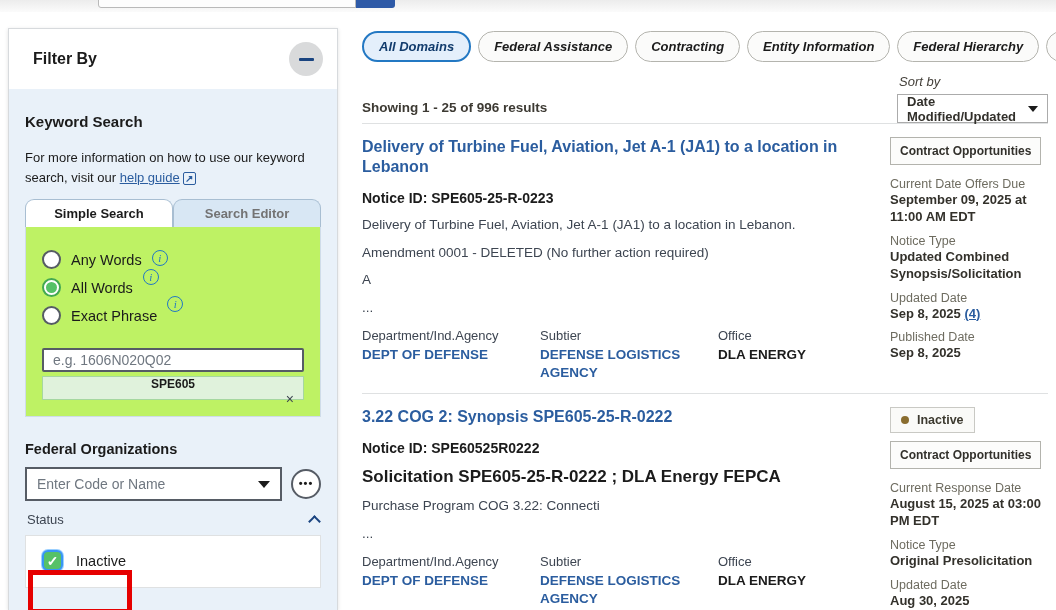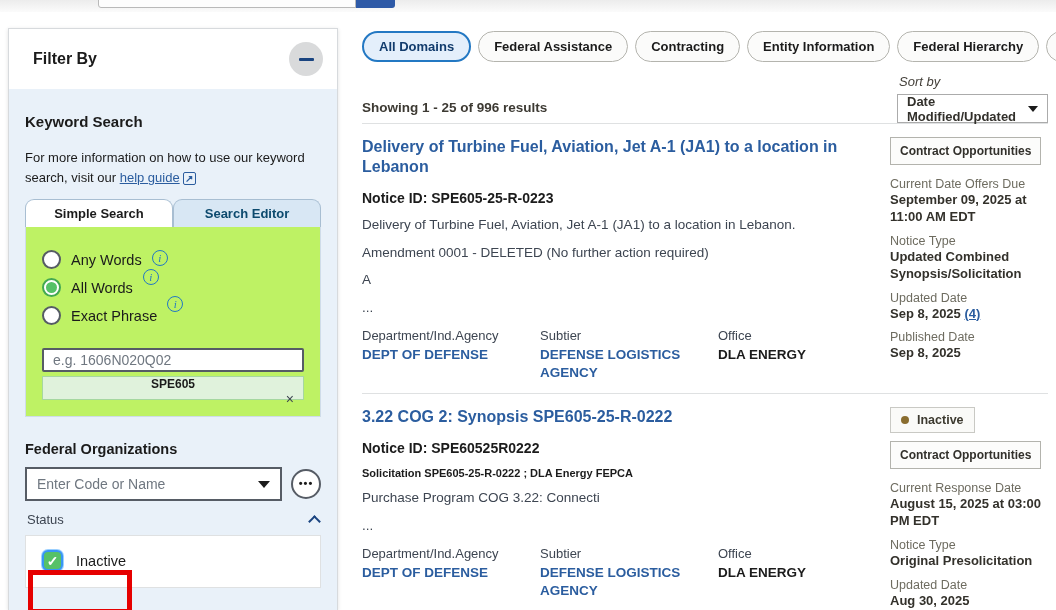--- a/index.html
+++ b/index.html
@@ -38,21 +38,21 @@
   .link { color:#2b5d9f; text-decoration:underline; cursor:pointer; }
   .ext-icon { display:inline-block; width:13px; height:13px; border:1px solid #2b5d9f;
               border-radius:2px; color:#2b5d9f; font-size:10px; line-height:11px;
               text-align:center; margin-left:3px; font-weight:bold; }
   .kw-tabs { display:flex; }
   .kw-tab { flex:1; height:28px; font-size:13px; font-weight:bold; cursor:pointer;
             display:flex; align-items:center; justify-content:center;
             border:1px solid #a8bed2; border-bottom:none; border-radius:9px 9px 0 0;
             font-family:inherit; }
   .kw-tab.active   { background:#fff; color:#1b1b1b; }
-  .kw-tab.inactive { background:#d8e7f4; color:#0c4a6e; }
+  .kw-tab.inactive { background:#d8e7f4; color:#737373; }
   .kw-panel { background:#bef264; border:1px solid #cfdce9; border-top:none;
               padding:14px 16px 16px; }
   .radio-row { display:flex; align-items:center; gap:10px; margin:9px 0;
                font-size:14.5px; cursor:pointer; }
   .radio { width:19px; height:19px; border:2px solid #565c65; border-radius:50%;
            background:#fff; flex-shrink:0; position:relative; }
   .radio.selected { border-color:#43a852; }
   .radio.selected::after { content:""; position:absolute; inset:2px;
                            border-radius:50%; background:#55c167; }
   .info-icon { width:16px; height:16px; border:1px solid #2378c3; border-radius:50%;
@@ -98,41 +98,41 @@
                       font-weight:bold; }
   .annotation { position:absolute; left:2px; top:34px; width:104px; height:44px;
                 border:5px solid #e60000; pointer-events:none; }
 
   
   .main { position:absolute; left:362px; top:28px; width:686px; }
   .domain-tabs { display:flex; gap:7px; margin-top:3px; }
   .pill { height:31px; padding:0 15px; border-radius:17px; font-size:13px;
           font-weight:bold; display:flex; align-items:center; background:#fbfbfa;
           border:1px solid #b4b4ae; color:#1b1b1b; cursor:pointer;
-          font-family:inherit; white-space:nowrap; }
+          font-family:inherit; white-space:nowrap;font-style:italic; }
   .pill.active { background:#e4effb; border:2px solid #2378c3; color:#123c6d; }
   .results-head { display:flex; align-items:flex-end; margin-top:12px; }
   .summary { font-size:13.5px; font-weight:bold; color:#3d3a33; padding-bottom:8px; }
   .sort-box { margin-left:auto; width:151px; display:flex; flex-direction:column; }
   .sort-label { font-style:italic; font-size:13px; color:#44403a; margin-bottom:5px;
                 padding-left:2px; }
   .sort-select { width:100%; height:29px; border:1px solid #ababab; background:#fff;
                  display:flex; align-items:center; padding:0 9px; font-size:13px;
                  font-weight:bold; color:#32302b; cursor:pointer; }
   .sort-caret { margin-left:auto; width:0; height:0; border-left:5px solid transparent;
                 border-right:5px solid transparent; border-top:6px solid #1b1b1b; }
   .divider { border:none; border-top:1px solid #dfe1e2; }
   .result { display:flex; padding:9px 0 12px; }
   .result-left { width:512px; flex-shrink:0; }
   .result-right { margin-left:auto; width:158px; flex-shrink:0; padding-top:4px; }
   .result-title { font-size:16px; font-weight:bold; color:#2b5d9f; margin-top:4px;
                   cursor:pointer; line-height:1.25; }
   .notice-line { margin-top:13px; font-size:14px; font-weight:bold; }
   .desc { margin-top:10px; font-size:13.5px; color:#3d4551; line-height:1.3; }
-  .bold-line { margin-top:11px; font-size:11px; font-weight:bold; color:#1b1b1b; }
+  .bold-line { margin-top:11px; font-size:17px; font-weight:bold; color:#1b1b1b; }
   .agency-row { display:flex; margin-top:12px; }
   .agency-col { width:178px; padding-right:14px; }
   .agency-col:last-child { width:auto; padding-right:0; }
   .agency-label { font-size:13px; color:#3d4551; margin-bottom:3px; }
   .agency-value { font-size:13.5px; font-weight:bold; color:#2b5d9f;
                   line-height:1.3; cursor:pointer; }
   .agency-value.dark { color:#1b1b1b; cursor:default; }
   .status-badge { display:flex; align-items:center; gap:8px; width:fit-content;
                   border:1px solid #c9c9c4; background:#fafaf8; padding:5px 10px;
                   font-size:12.5px; font-weight:bold; color:#3d3a30;

